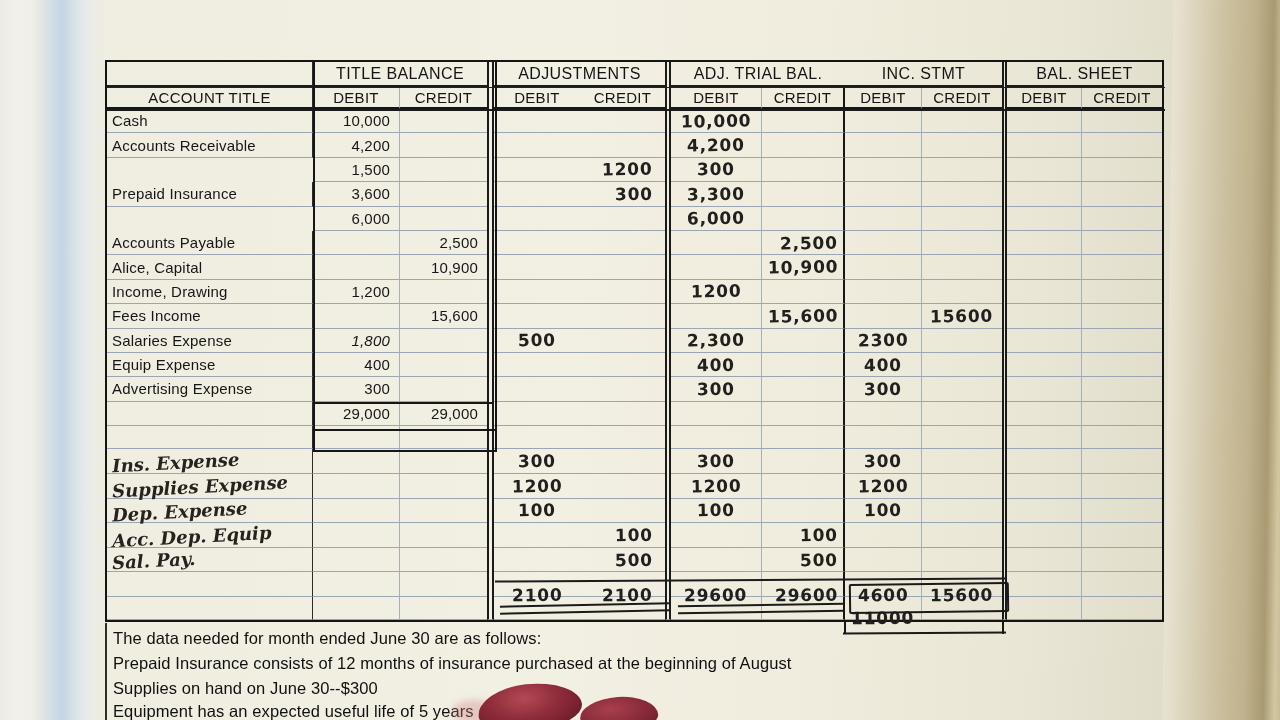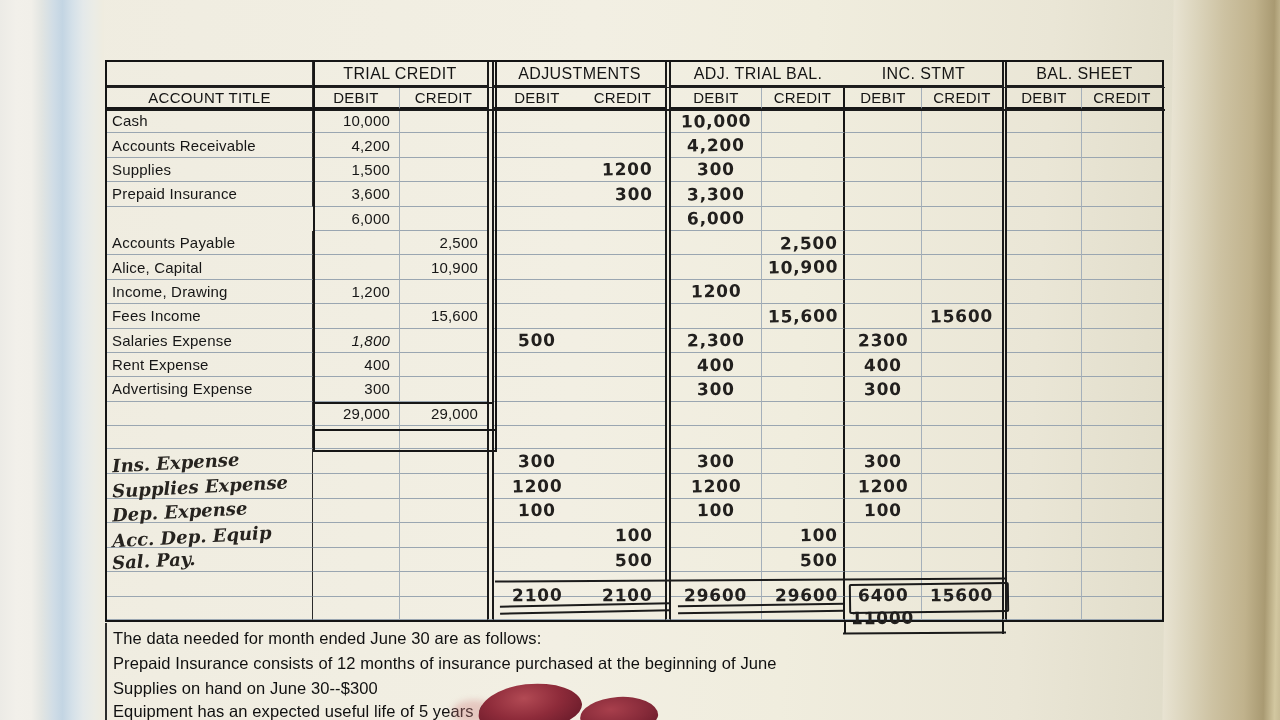--- a/index.html
+++ b/index.html
@@ -73,21 +73,21 @@
 <div class="photo">
   <div class="edge-left"></div>
   <div class="edge-right"></div>
 
   <div class="ws" id="ws-grid">
       <div class="cell sep" style="grid-area: 1 / 4 / -1;"></div>
       <div class="cell sep" style="grid-area: 1 / 7 / -1;"></div>
       <div class="cell sep" style="grid-area: 1 / 12 / -1;"></div>
       <div class="cell c-title r0" style="grid-area: 1 / 1;"></div>
       <div class="cell hdr r0" style="grid-area: 1 / 2 / auto / span 2;">
-        <span class="grp">TRIAL CREDIT</span>
+        <span class="grp">TITLE BALANCE</span>
       </div>
       <div class="cell hdr r0" style="grid-area: 1 / 5 / auto / span 2;">
         <span class="grp">ADJUSTMENTS</span>
       </div>
       <div class="cell hdr r0" style="grid-area: 1 / 8 / auto / span 2;">
         <span class="grp">ADJ. TRIAL BAL.</span>
       </div>
       <div class="cell hdr r0" style="grid-area: 1 / 10 / auto / span 2;">
         <span class="grp">INC. STMT</span>
       </div>
@@ -154,23 +154,20 @@
       <div class="cell c-adjd" style="grid-area: 4 / 5;"></div>
       <div class="cell c-adjc" style="grid-area: 4 / 6;"></div>
       <div class="cell c-atbd" style="grid-area: 4 / 8;">
         <span class="hw">4,200</span>
       </div>
       <div class="cell c-atbc" style="grid-area: 4 / 9;"></div>
       <div class="cell c-incd" style="grid-area: 4 / 10;"></div>
       <div class="cell c-incc" style="grid-area: 4 / 11;"></div>
       <div class="cell c-bsd" style="grid-area: 4 / 13;"></div>
       <div class="cell c-bsc" style="grid-area: 4 / 14;"></div>
-      <div class="cell c-title" style="grid-area: 5 / 1;">
-        <span class="pt">Supplies</span>
-      </div>
       <div class="cell c-tbd" style="grid-area: 5 / 2; text-align: center;">
         <span class="pt">1,500</span>
       </div>
       <div class="cell c-tbc" style="grid-area: 5 / 3;"></div>
       <div class="cell c-adjd" style="grid-area: 5 / 5;"></div>
       <div class="cell c-adjc" style="grid-area: 5 / 6;">
         <span class="hw">1200</span>
       </div>
       <div class="cell c-atbd" style="grid-area: 5 / 8;">
         <span class="hw">300</span>
@@ -298,21 +295,21 @@
         <span class="hw">2,300</span>
       </div>
       <div class="cell c-atbc" style="grid-area: 12 / 9;"></div>
       <div class="cell c-incd" style="grid-area: 12 / 10;">
         <span class="hw">2300</span>
       </div>
       <div class="cell c-incc" style="grid-area: 12 / 11;"></div>
       <div class="cell c-bsd" style="grid-area: 12 / 13;"></div>
       <div class="cell c-bsc" style="grid-area: 12 / 14;"></div>
       <div class="cell c-title" style="grid-area: 13 / 1;">
-        <span class="pt">Rent Expense</span>
+        <span class="pt">Equip Expense</span>
       </div>
       <div class="cell c-tbd" style="grid-area: 13 / 2;">
         <span class="pt">400</span>
       </div>
       <div class="cell c-tbc" style="grid-area: 13 / 3;"></div>
       <div class="cell c-adjd" style="grid-area: 13 / 5;"></div>
       <div class="cell c-adjc" style="grid-area: 13 / 6;"></div>
       <div class="cell c-atbd" style="grid-area: 13 / 8;">
         <span class="hw">400</span>
       </div>
@@ -468,21 +465,21 @@
       <div class="cell c-adjc" style="grid-area: 22 / 6;">
         <span class="hw low1">2100</span>
       </div>
       <div class="cell c-atbd" style="grid-area: 22 / 8;">
         <span class="hw low1">29600</span>
       </div>
       <div class="cell c-atbc" style="grid-area: 22 / 9;">
         <span class="hw low1">29600</span>
       </div>
       <div class="cell c-incd" style="grid-area: 22 / 10;">
-        <span class="hw low1">6400</span>
+        <span class="hw low1">4600</span>
       </div>
       <div class="cell c-incc" style="grid-area: 22 / 11;">
         <span class="hw low1">15600</span>
       </div>
       <div class="cell c-bsd" style="grid-area: 22 / 13;"></div>
       <div class="cell c-bsc" style="grid-area: 22 / 14;"></div>
       <div class="cell c-title" style="grid-area: 23 / 1;"></div>
       <div class="cell c-tbd" style="grid-area: 23 / 2;"></div>
       <div class="cell c-tbc" style="grid-area: 23 / 3;"></div>
       <div class="cell c-adjd" style="grid-area: 23 / 5;"></div>
@@ -505,20 +502,20 @@
   <div class="ov inc-left-ext"></div>
   <div class="ov inc-right-ext"></div>
   <div class="ov inc-bottom"></div>
   <div class="ov hand-line-above"></div>
   <div class="ov hand-box-inc"></div>
   <div class="ov ul-adj"></div>
   <div class="ov ul-atb"></div>
   <div class="ov left-ext"></div>
 
   <div class="note n0">The data needed for month ended June 30 are as follows:</div>
-  <div class="note n1">Prepaid Insurance consists of 12 months of insurance purchased at the beginning of June</div>
+  <div class="note n1">Prepaid Insurance consists of 12 months of insurance purchased at the beginning of August</div>
   <div class="note n2">Supplies on hand on June 30--$300</div>
   <div class="note n3">Equipment has an expected useful life of 5 years (60 months)</div>
 
   <div class="finger f3"></div>
   <div class="finger f1"></div>
   <div class="finger f2"></div>
 </div>
 
 </body></html>

